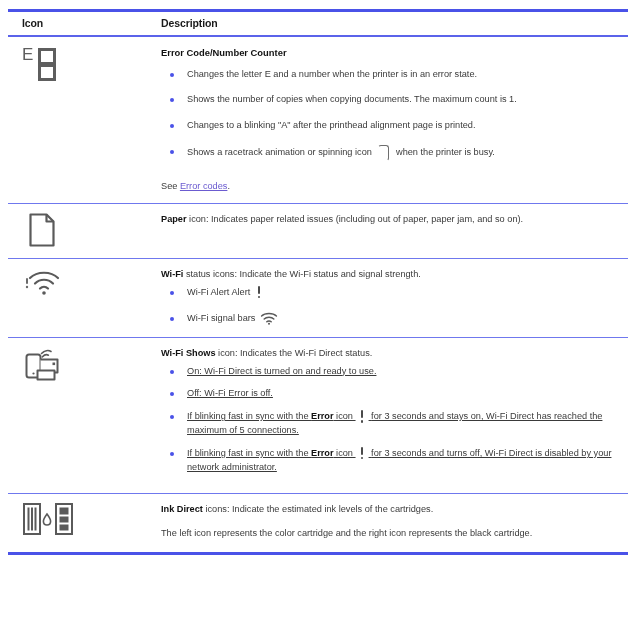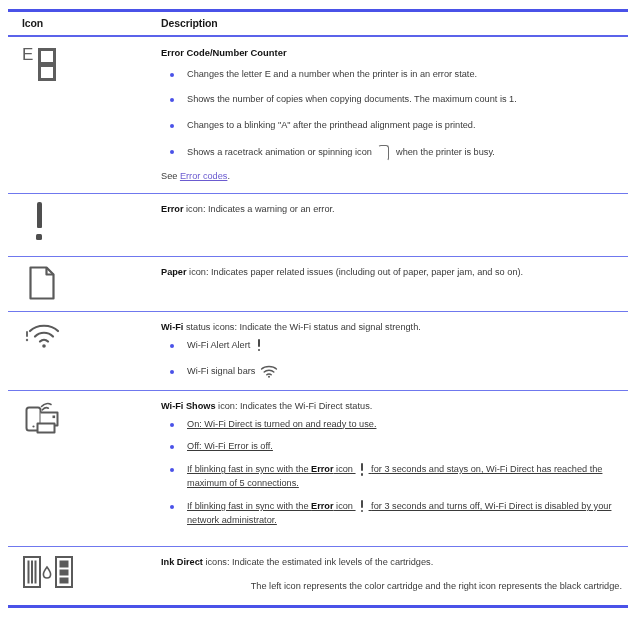--- a/index.html
+++ b/index.html
@@ -111,21 +111,21 @@
     left: 9px;
     top: 5px;
     width: 4px;
     height: 4px;
     border-radius: 50%;
     background: #4a52e8;
   }
   ul.bullets.tight li { margin-bottom: 9px; text-decoration: underline; }
 
   .see-line {
-    margin-top: 9px;
+    margin-top: 19px;
     font-size: 9.2px;
     color: #3a3a3a;
   }
   a.doclink {
     color: #6b5bd0;
     text-decoration: underline;
   }
 
   
   .inline-ico {
@@ -283,33 +283,20 @@
               <span class="inline-ico ico-spin"></span>
               <span>when the printer is busy.</span>
             </li>
           </ul>
           <div class="see-line">
             <span>See </span><a class="doclink" href="#">Error codes</a><span>.</span>
           </div>
         </td>
       </tr>
 
-      <tr>
-        <td class="cell-icon">
-          <div class="ico-excl-lg">
-            <span class="bar"></span>
-            <span class="dot"></span>
-          </div>
-        </td>
-        <td class="cell-desc">
-          <div class="desc-lead">
-            <b class="bold-term">Error</b><span> icon: Indicates a warning or an error.</span>
-          </div>
-        </td>
-      </tr>
 
       <tr>
         <td class="cell-icon">
           <div class="ico-paper">
             <svg width="28" height="36" viewBox="0 0 28 36" fill="none">
               <path d="M2.5 2.5 H18.5 L25.5 9.5 V33.5 H2.5 Z" stroke="#5a5a5a" stroke-width="2.2" stroke-linejoin="round" fill="none"></path>
               <path d="M18.5 2.5 V9.5 H25.5" stroke="#5a5a5a" stroke-width="2.2" stroke-linejoin="round" fill="none"></path>
             </svg>
           </div>
         </td>
@@ -414,21 +401,21 @@
               <rect x="37.5" y="5.5" width="9" height="7" fill="#5a5a5a"></rect>
               <rect x="37.5" y="14.5" width="9" height="6" fill="#5a5a5a"></rect>
               <rect x="37.5" y="22.5" width="9" height="6" fill="#5a5a5a"></rect>
             </svg>
           </div>
         </td>
         <td class="cell-desc">
           <div class="desc-lead">
             <b class="bold-term">Ink Direct</b><span> icons: Indicate the estimated ink levels of the cartridges.</span>
           </div>
-          <div class="desc-lead" style="margin-top:10px;text-align:right;">The left icon represents the color cartridge and the right icon represents the black cartridge.</div>
+          <div class="desc-lead" style="margin-top:10px;">The left icon represents the color cartridge and the right icon represents the black cartridge.</div>
         </td>
       </tr>
 
     </tbody>
   </table>
 
   <div class="rule-bottom"></div>
 
 </div>
 

